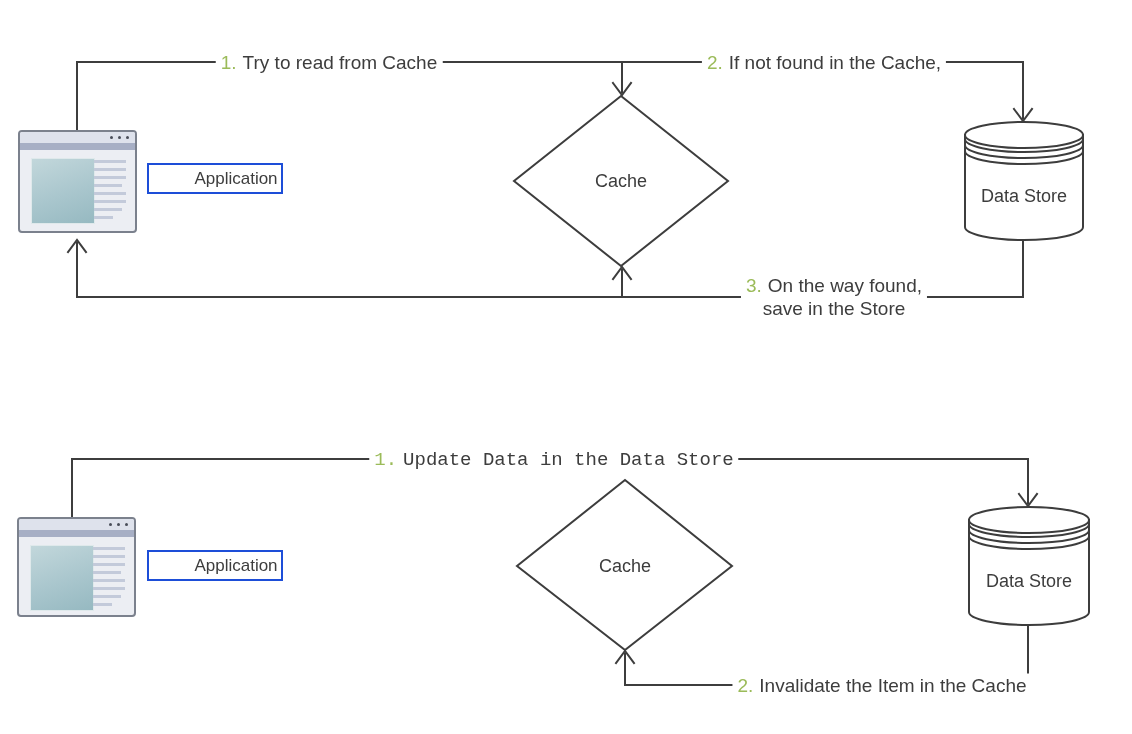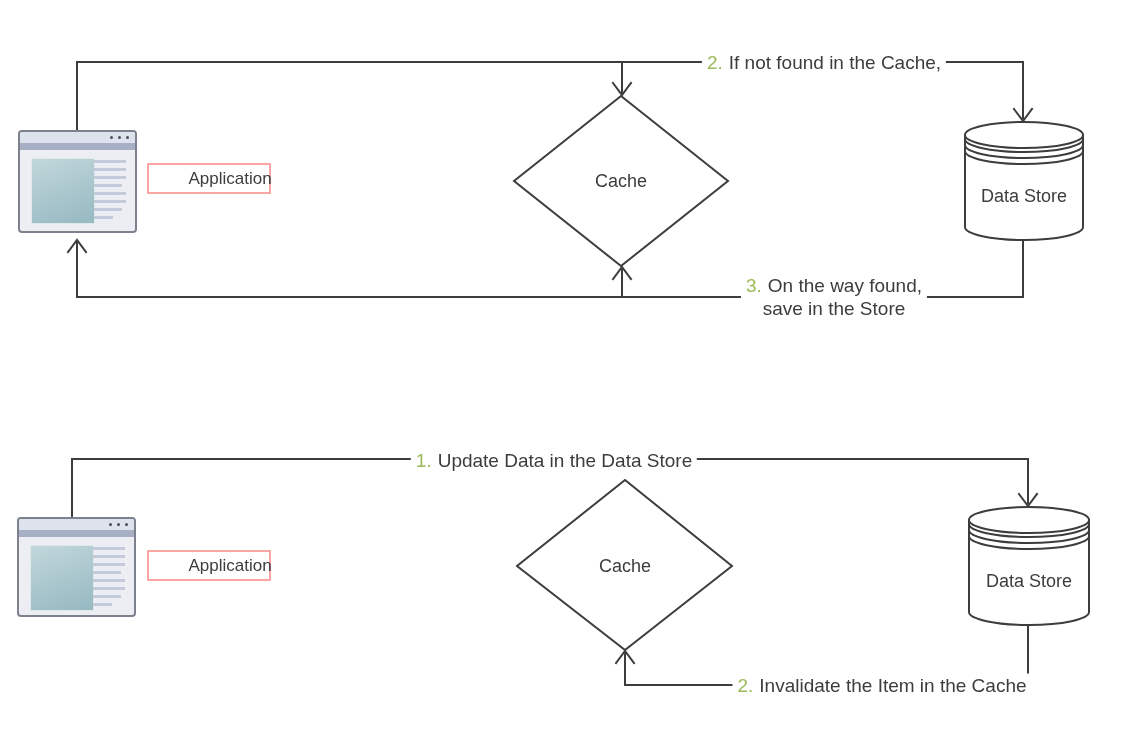--- a/index.html
+++ b/index.html
@@ -17,22 +17,22 @@
   }
   .step-label .num { color:#9bbb59; margin-right:6px; }
 
   .shape-label {
     position:absolute; transform:translate(-50%,-50%);
     color:#3d3d3d; font-size:18px; white-space:nowrap;
   }
 
   .app-label {
     position:absolute; box-sizing:border-box;
-    width:124px; height:31px;
-    border:2px solid #fca5a5; background:#ffffff;
+    width:136px; height:31px;
+    border:2px solid #1d4ed8; background:#ffffff;
     color:#3d3d3d; font-size:17px;
     display:flex; align-items:center; justify-content:center;padding-left:42px;
   }
 
   
   .app-window {
     position:absolute; box-sizing:border-box;
     width:119px; height:103px;
     border:2px solid #7b818d; border-radius:4px;
     background:#eceef3;
@@ -88,20 +88,23 @@
 
     <g>
       <path d="M 969,520 V 612 A 60,13 0 0 0 1089,612 V 520" fill="#ffffff"></path>
       <ellipse cx="1029" cy="520" rx="60" ry="13" fill="#ffffff"></ellipse>
       <path d="M 969,524 A 60,13 0 0 0 1089,524"></path>
       <path d="M 969,530 A 60,13 0 0 0 1089,530"></path>
       <path d="M 969,536 A 60,13 0 0 0 1089,536"></path>
     </g>
   </svg>
 
+  <div class="step-label" style="left:329px; top:62px;">
+    <span class="num">1.</span><span>Try to read from Cache</span>
+  </div>
 
   <div class="step-label" style="left:824px; top:62px;">
     <div>
       <span class="num">2.</span><span>If not found in the Cache,</span>
     </div>
   </div>
 
   <div class="step-label" style="left:834px; top:297px;">
     <div>
       <span class="num">3.</span><span>On the way found,</span>
@@ -131,21 +134,21 @@
           <i class="w1"></i>
           <i class="w2"></i>
         <i class="w1"></i>
           <i class="w1"></i>
           <i class="w2"></i>
           <i class="w3"></i>
       </div>
     </div>
   </div>
 
-  <div class="step-label" style="left:554px; top:460px;">
+  <div class="step-label" style="left:554px; top:460px;font-family:Liberation Mono, monospace;">
     <span class="num">1.</span><span>Update Data in the Data Store</span>
   </div>
 
   <div class="step-label" style="left:882px; top:685px;">
     <span class="num">2.</span><span>Invalidate the Item in the Cache</span>
   </div>
 
   <div class="shape-label" style="left:625px; top:566px;">Cache</div>
   <div class="shape-label" style="left:1029px; top:581px;">Data Store</div>
 

